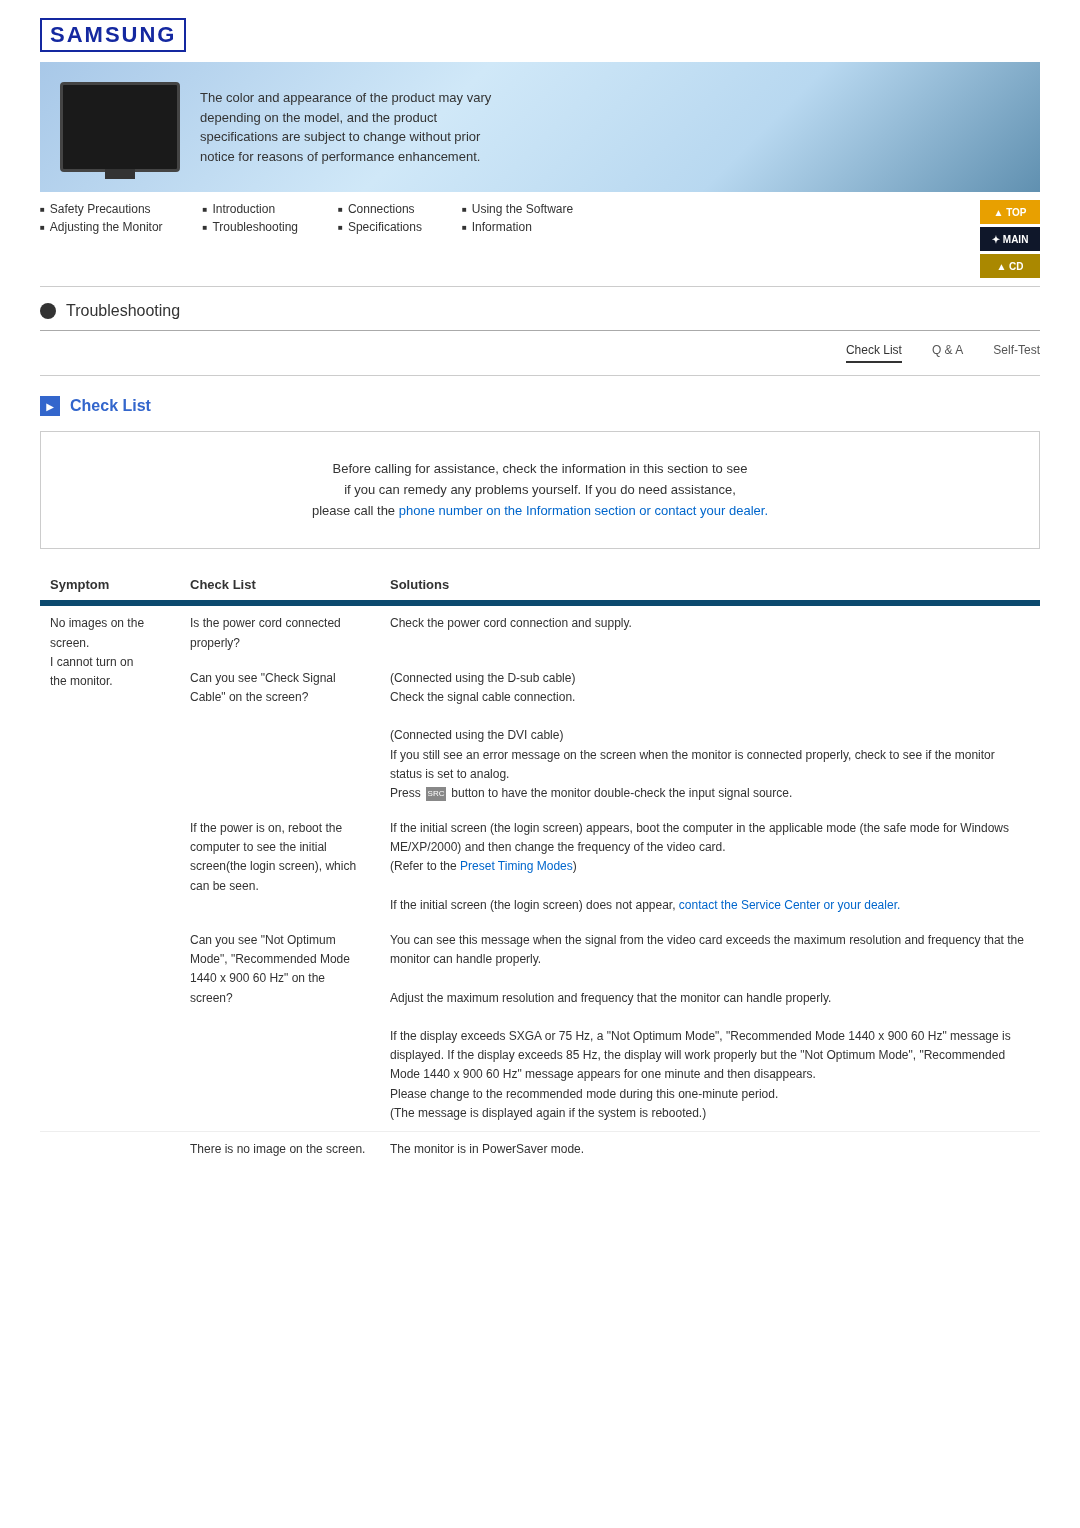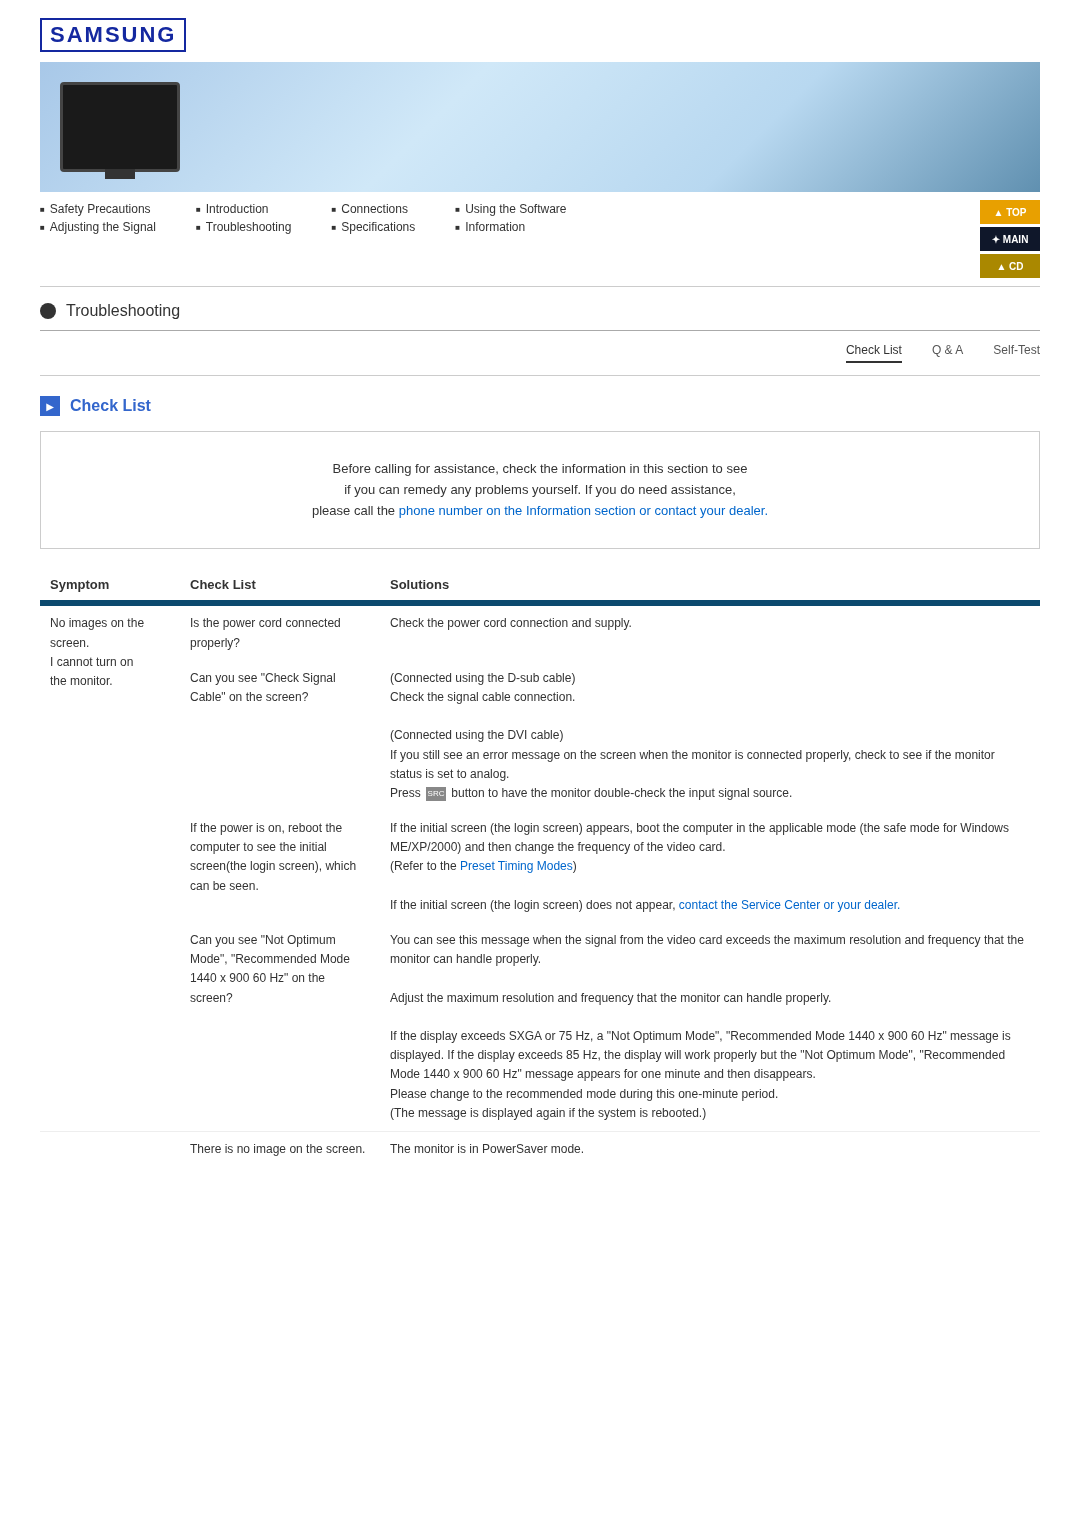--- a/index.html
+++ b/index.html
@@ -63,26 +63,27 @@
   </style>
 </head>
 <body>
 
 <div class="header">
   <div class="samsung-logo">SAMSUNG</div>
 </div>
 
 <div class="banner">
   <div class="banner-monitor"></div>
+  <div class="banner-text">The color and appearance of the product may vary depending on the model, and the product specifications are subject to change without prior notice for reasons of performance enhancement.</div>
 </div>
 
 <div class="nav-bar">
   <div class="nav-column">
     <div class="nav-item">Safety Precautions</div>
-    <div class="nav-item">Adjusting the Signal</div>
+    <div class="nav-item">Adjusting the Monitor</div>
   </div>
   <div class="nav-column">
     <div class="nav-item">Introduction</div>
     <div class="nav-item">Troubleshooting</div>
   </div>
   <div class="nav-column">
     <div class="nav-item">Connections</div>
     <div class="nav-item">Specifications</div>
   </div>
   <div class="nav-column">

